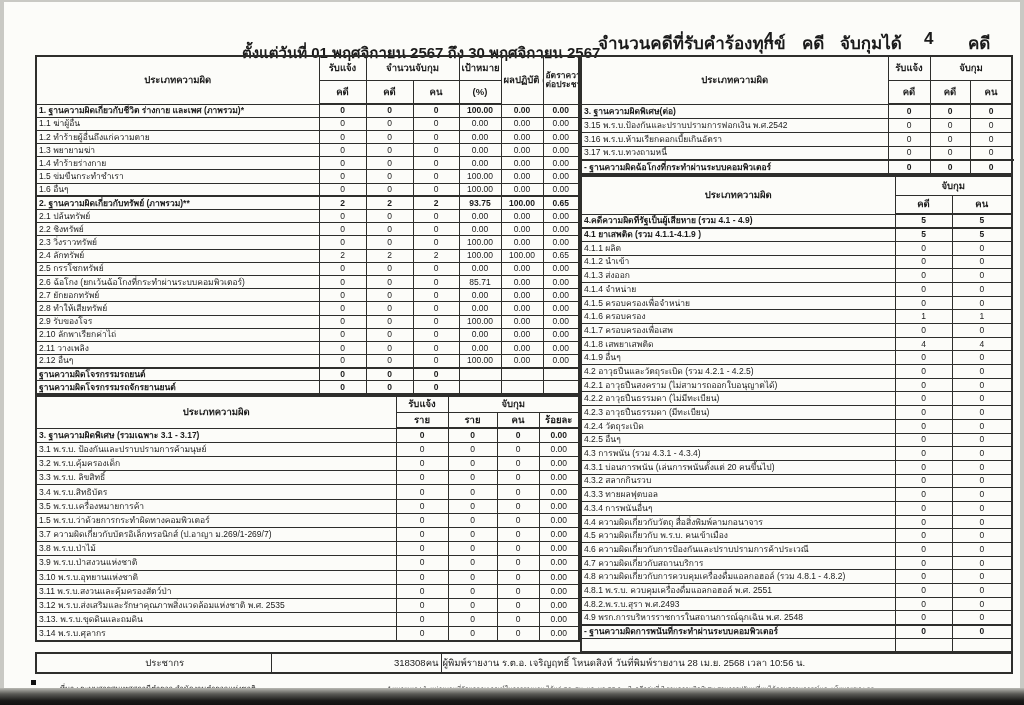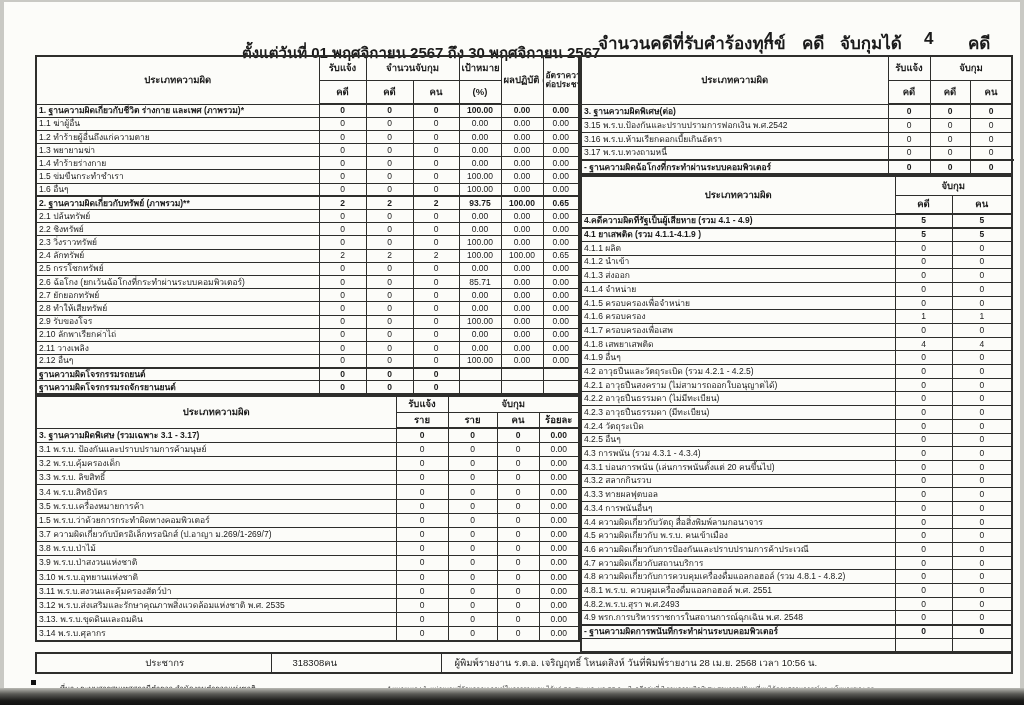--- a/index.html
+++ b/index.html
@@ -46,22 +46,22 @@
   #lt1 thead tr{height:24px;}
   #lt2{width:543px;} #lt2 tbody tr{height:14.2px;}
   #lt2 thead tr{height:16px;}
   #rt1{width:431px;} #rt1 tbody tr{height:14px;}
   #rt1 thead tr{height:24px;}
   #rt2{width:431px;} #rt2 tbody tr{height:13.7px;}
   #rt2 thead tr{height:19px;}
   #ftr{position:absolute;left:31px;top:650px;width:976px;}
   #ftr td{height:18px;font-size:9.5px;padding-left:24px;}
   #ftr .pop{text-align:center;}
-  #ftr .popv{text-align:left;padding-left:21px;}
-  #ftr .prn{text-align:left;padding-left:13px;}
+  #ftr .popv{text-align:right;padding-left:21px;}
+  #ftr .prn{text-align:left;padding-left:1px;}
 
   .rate-h{font-size:8.5px;line-height:1.1;}
   .footnote-src{position:absolute;left:56px;top:680px;font-size:7.5px;color:#2a2a2a;}
   .footnote-note{position:absolute;left:384px;top:682px;font-size:6.3px;color:#3a3a3a;}
   .bullet{position:absolute;left:27px;top:678px;width:5px;height:5px;background:#111;}
   .bottomband{
     position:absolute;left:0;top:688px;width:1024px;height:17px;
     background:linear-gradient(#b9b9b3 0%, #5a5a56 35%, #191918 75%, #111 100%);
   }
 </style>

